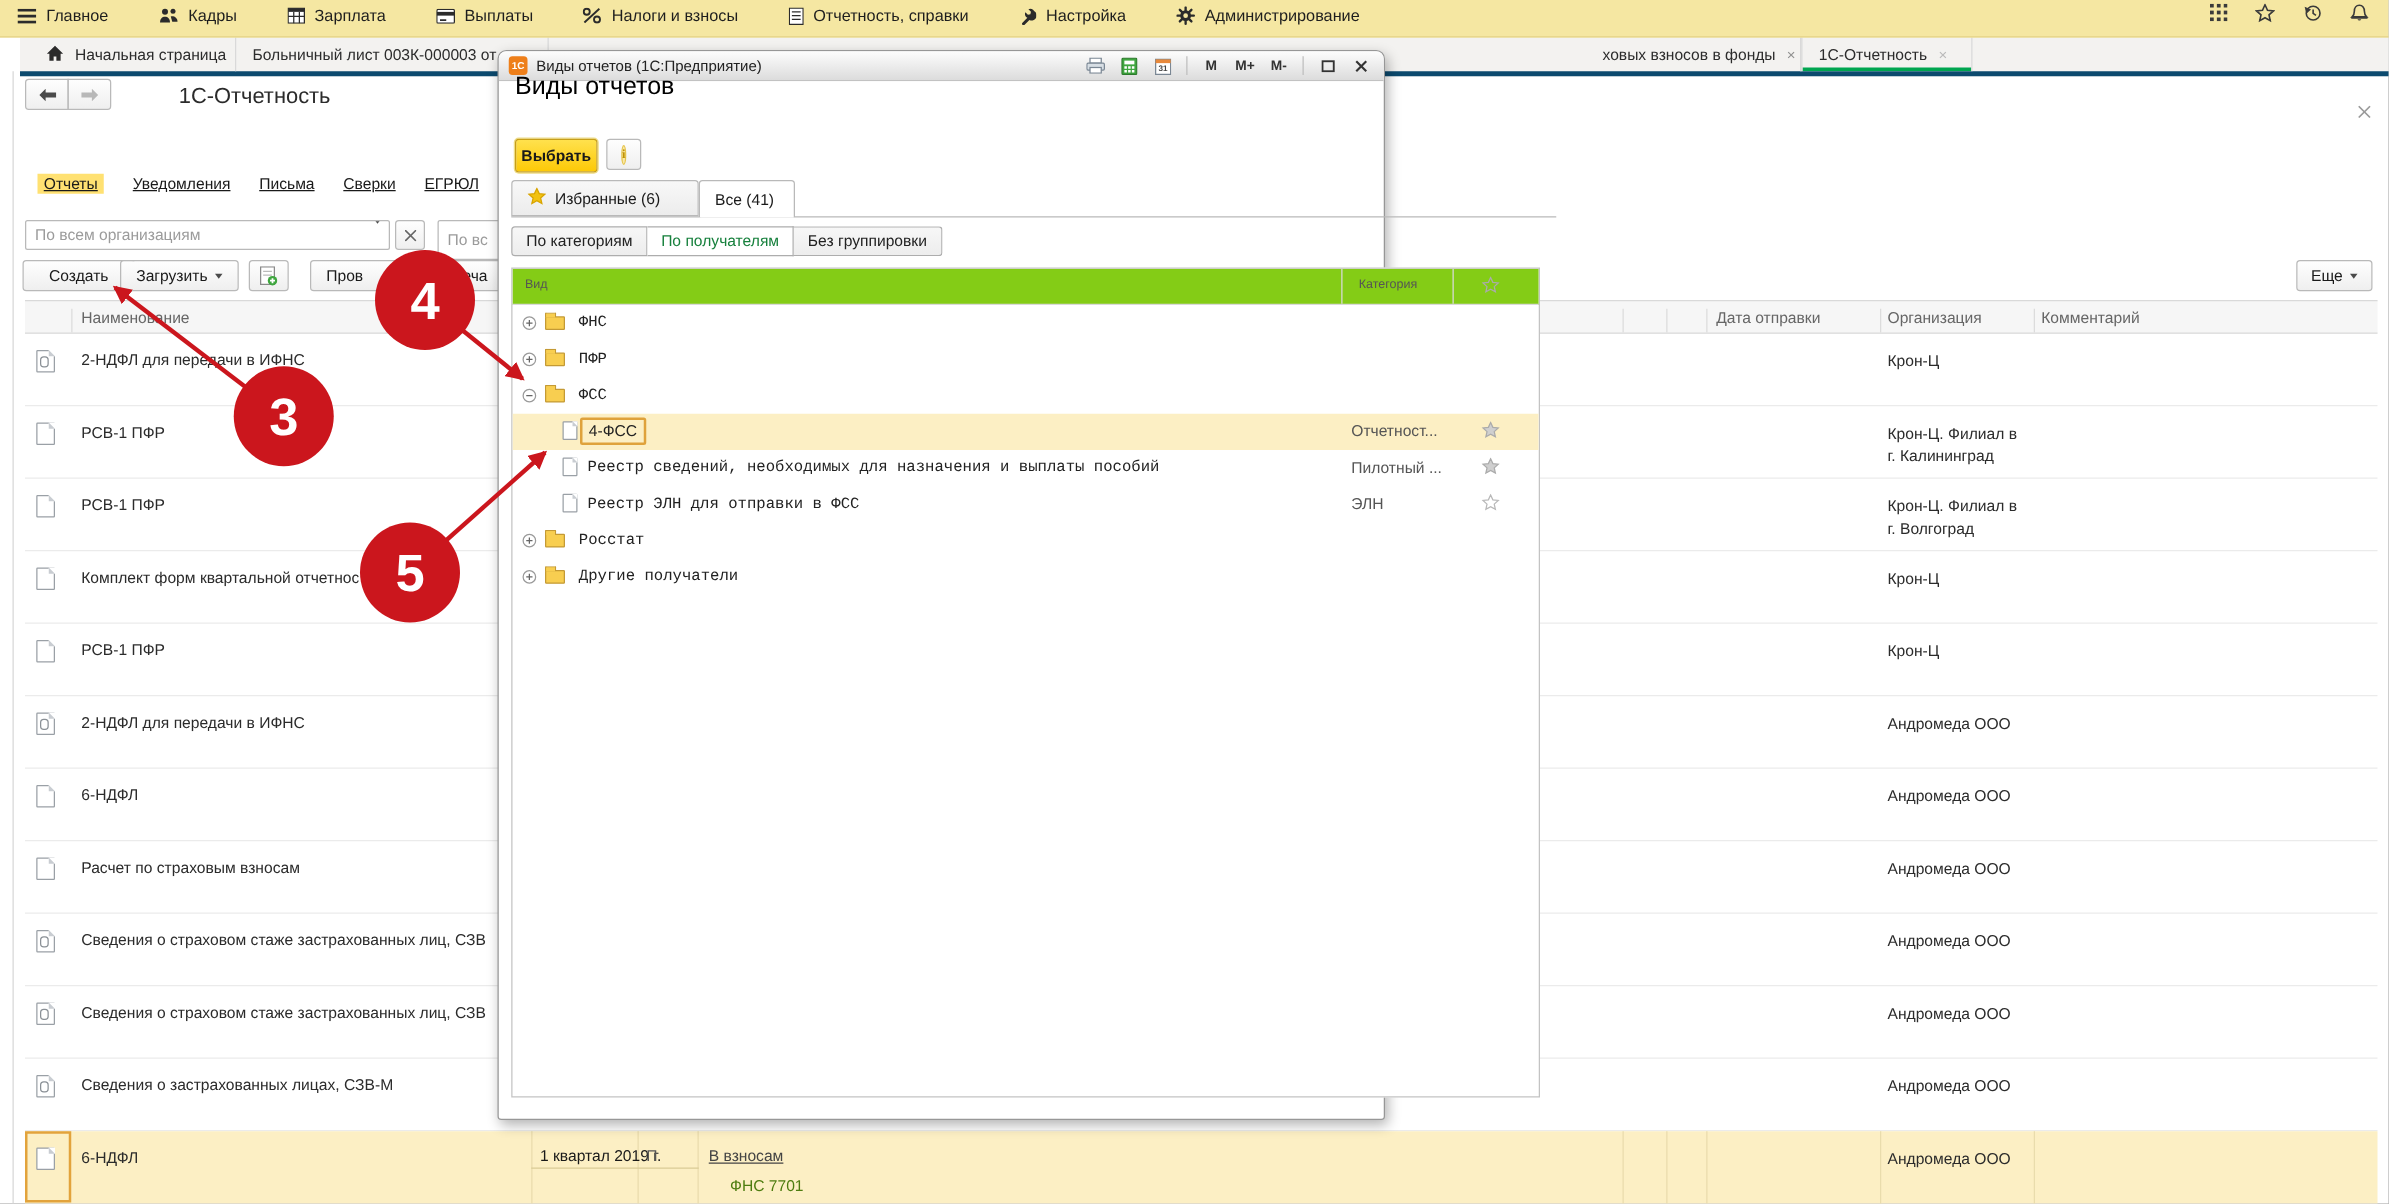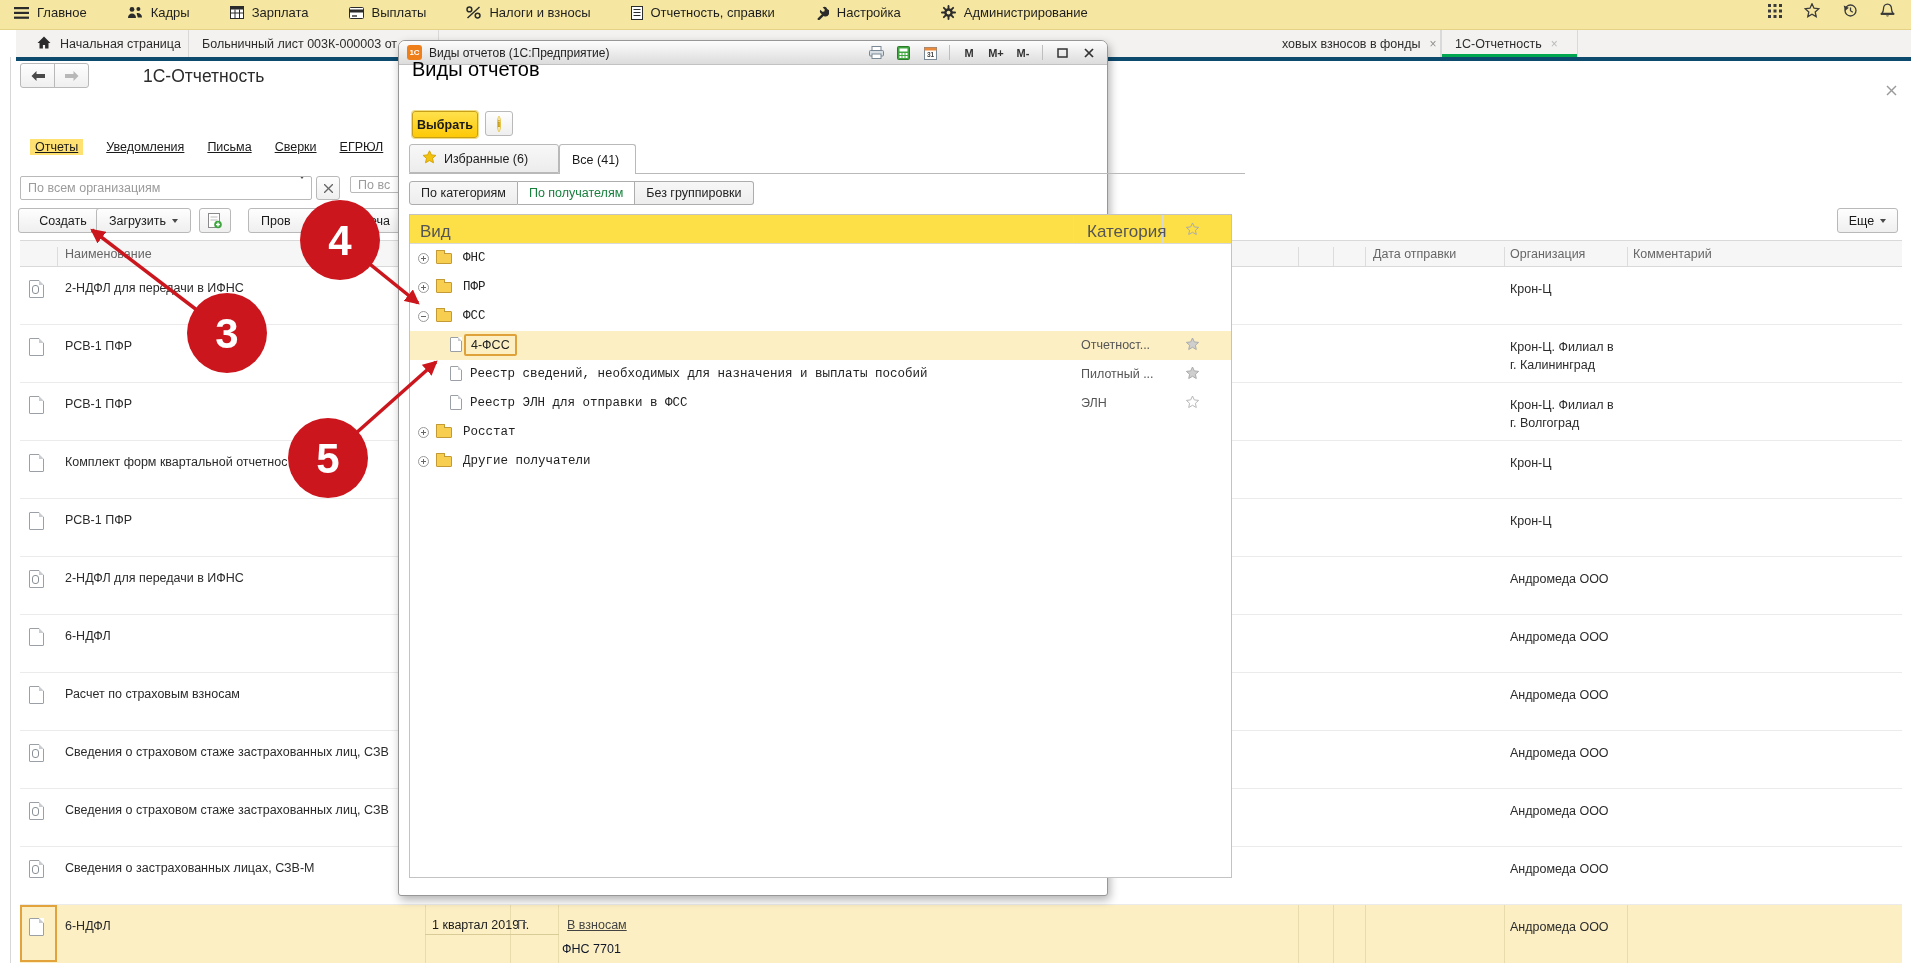--- a/index.html
+++ b/index.html
@@ -69,22 +69,22 @@
         background:linear-gradient(#F8F8F8,#ECECEC);}
   .mtab.active{height:30px;background:#fff;border-bottom:none;z-index:2;}
   .segrow{position:absolute;left:10px;top:140px;display:flex;height:24px;}
   .seg{display:flex;align-items:center;padding:0 11px;font-size:12.5px;border:1px solid #ADADAD;
        border-left:none;background:linear-gradient(#F7F7F7,#EDEDED);color:#222;}
   .seg:first-child{border-left:1px solid #ADADAD;border-radius:3px 0 0 3px;}
   .seg:last-child{border-radius:0 3px 3px 0;}
   .seg.on{background:#fff;color:#17803D;text-align:right;}
   .treebox{position:absolute;left:10px;top:173px;width:823px;height:664px;border:1px solid #C3C3C3;
            box-sizing:border-box;overflow:hidden;background:#fff;}
-  .treehdr{position:absolute;left:0;top:0;right:0;height:29px;background:#fde047;border-bottom:1px solid #D9D9D9;
-           font-size:17px;color:#555;box-sizing:border-box;}
+  .treehdr{position:absolute;left:0;top:0;right:0;height:29px;background:#84cc16;border-bottom:1px solid #D9D9D9;
+           font-size:10px;color:#555;box-sizing:border-box;}
   .ttrow{position:absolute;left:0;width:100%;height:29px;font-size:12.5px;color:#222;}
   .ttrow .lbl{position:absolute;top:7px;white-space:nowrap;font-family:Liberation Mono, monospace;}
   .ttrow .cat{position:absolute;left:671px;top:7px;width:86px;color:#555;white-space:nowrap;overflow:hidden;}
   .ttrow.hl{background:#FCEFC4;}
   .selbox{position:absolute;left:54px;top:3px;height:22px;display:flex;align-items:center;padding:0 5px;
           border:2px solid #DFA23B;border-radius:2px;box-sizing:border-box;}
   .exp{position:absolute;left:8px;top:9px;width:11px;height:11px;border:1px solid #9a9a9a;border-radius:50%;box-sizing:border-box;}
   .exp::before{content:"";position:absolute;left:2px;top:4px;width:5px;height:1px;background:#666;}
   .exp.plus::after{content:"";position:absolute;left:4px;top:2px;width:1px;height:5px;background:#666;}
   .folder{position:absolute;left:26px;top:9px;width:16px;height:11px;background:#F8CE50;border:1px solid #C49A35;
@@ -289,21 +289,21 @@
     <span style="padding:0 6px"><span class="ddtri"></span></span>
   </div>
   <span class="abs btn" style="left:316px;top:176px;width:24px;height:24px;padding:0;color:#666">
       <svg width="9" height="9">
         <g stroke="#666" stroke-width="1.3">
           <line x1="0" y1="0" x2="9" y2="9"></line>
           <line x1="9" y1="0" x2="0" y2="9"></line>
         </g>
       </svg>
     </span>
-  <div class="abs combo" style="left:350px;top:176px;width:60px;height:17px">
+  <div class="abs combo" style="left:350px;top:176px;width:60px;height:32px">
     <span class="ph">По вс</span>
   </div>
 
   <span class="abs btn" style="left:18px;top:208px;width:90px">Создать</span>
   <span class="abs btn" style="left:96px;top:208px;width:95px">
       <span>Загрузить</span>
       <span class="ddtri"></span>
     </span>
   <span class="abs btn" style="left:199px;top:208px;width:32px;padding:0">
       <svg width="14" height="16">
@@ -404,21 +404,21 @@
       <span class="cellline" style="left:1345px"></span>
     <span class="cellline" style="left:1484px"></span>
       <span class="cellline" style="left:1607px"></span>
     <span style="position:absolute;left:405px;top:29px;width:134px;height:1px;background:#D9CB95"></span>
     <span class="curcell"></span>
     <span class="picon"></span>
     <span class="rname">6-НДФЛ</span>
     <span style="position:absolute;left:412px;top:13px">1 квартал 2019 г.</span>
     <span style="position:absolute;left:497px;top:13px;color:#555">П</span>
     <span style="position:absolute;left:547px;top:13px;text-decoration:underline;color:#444">В взносам</span>
-    <span style="position:absolute;left:542px;top:37px;color:#0f172a">ФНС 7701</span>
+    <span style="position:absolute;left:564px;top:37px;color:#4d7c0f">ФНС 7701</span>
     <span class="rorg">Андромеда ООО</span>
   </div>
 
   <div class="abs modal">
     <div class="mtitle">
       <span class="onec">1С</span>
       <span>Виды отчетов  (1С:Предприятие)</span>
       <span class="grow"></span>
       <span class="tbtn">
           <svg width="15" height="13">

